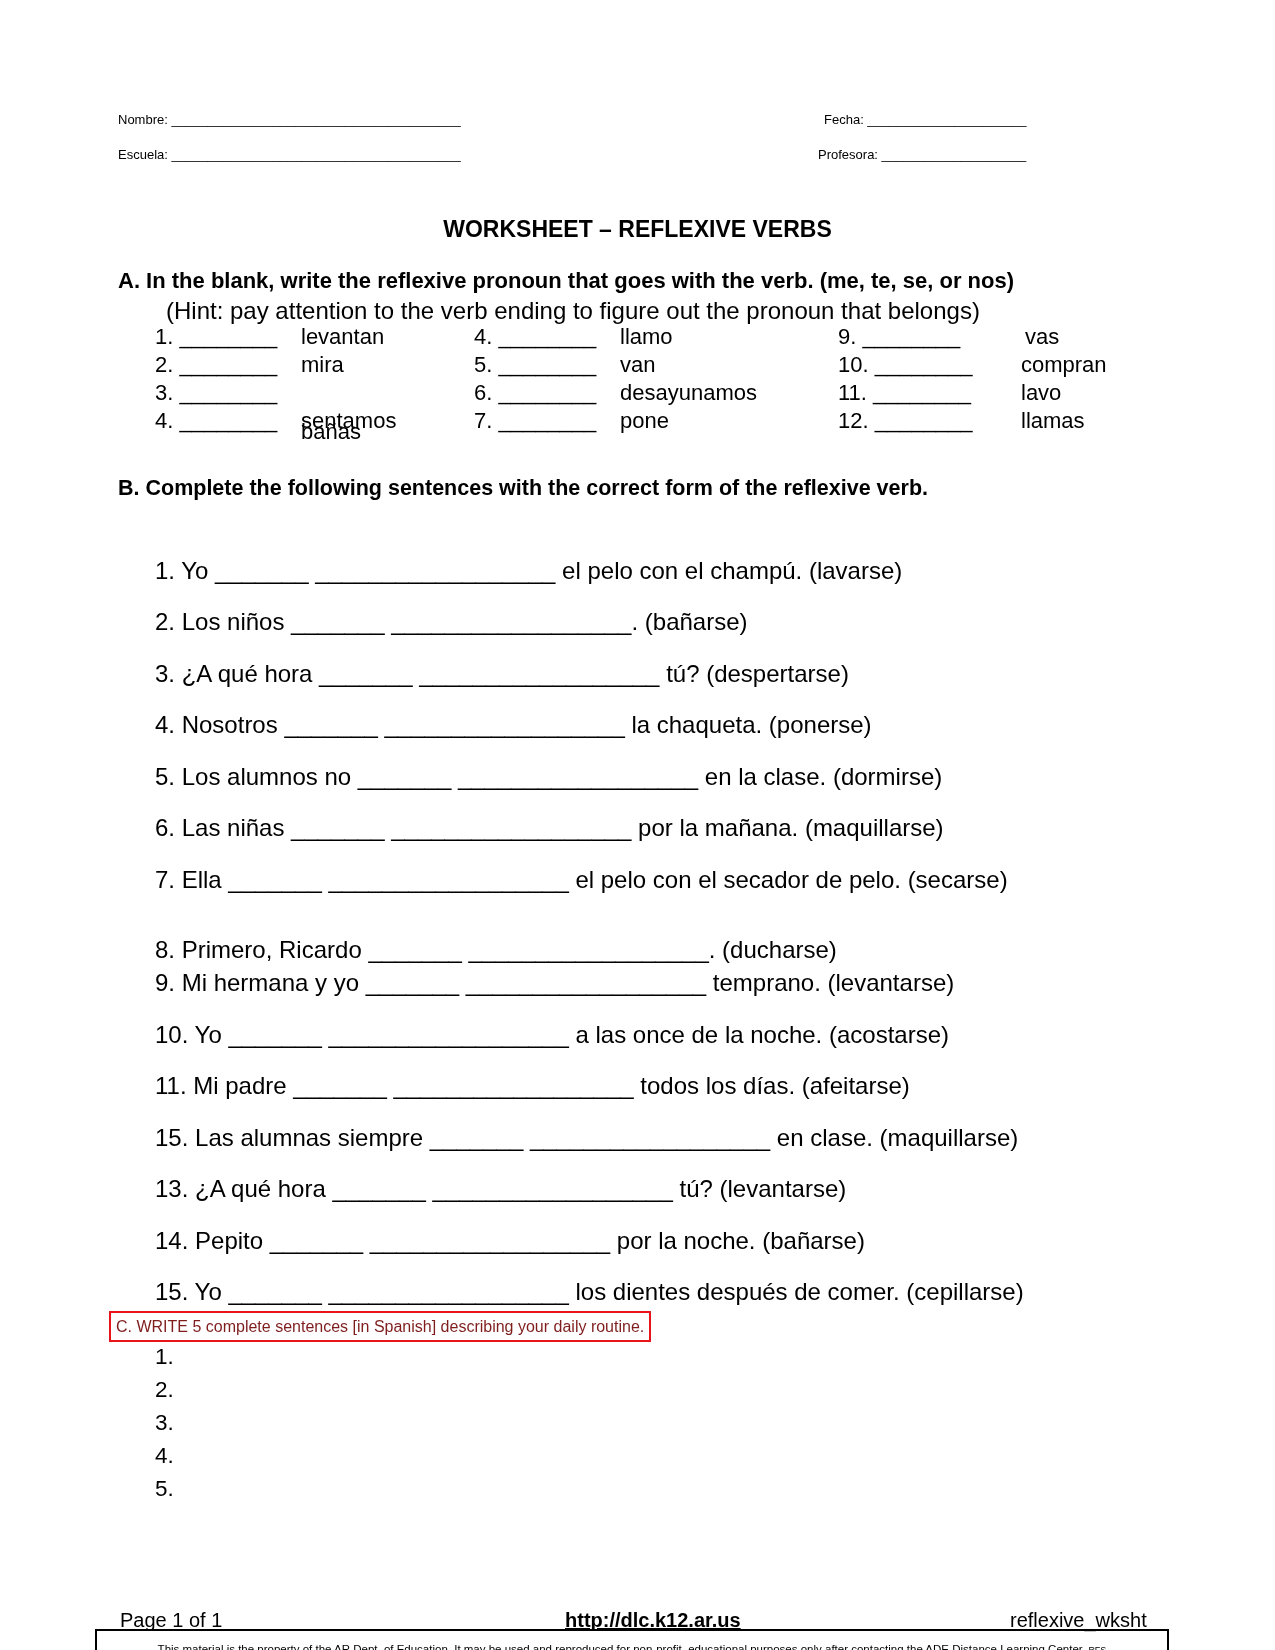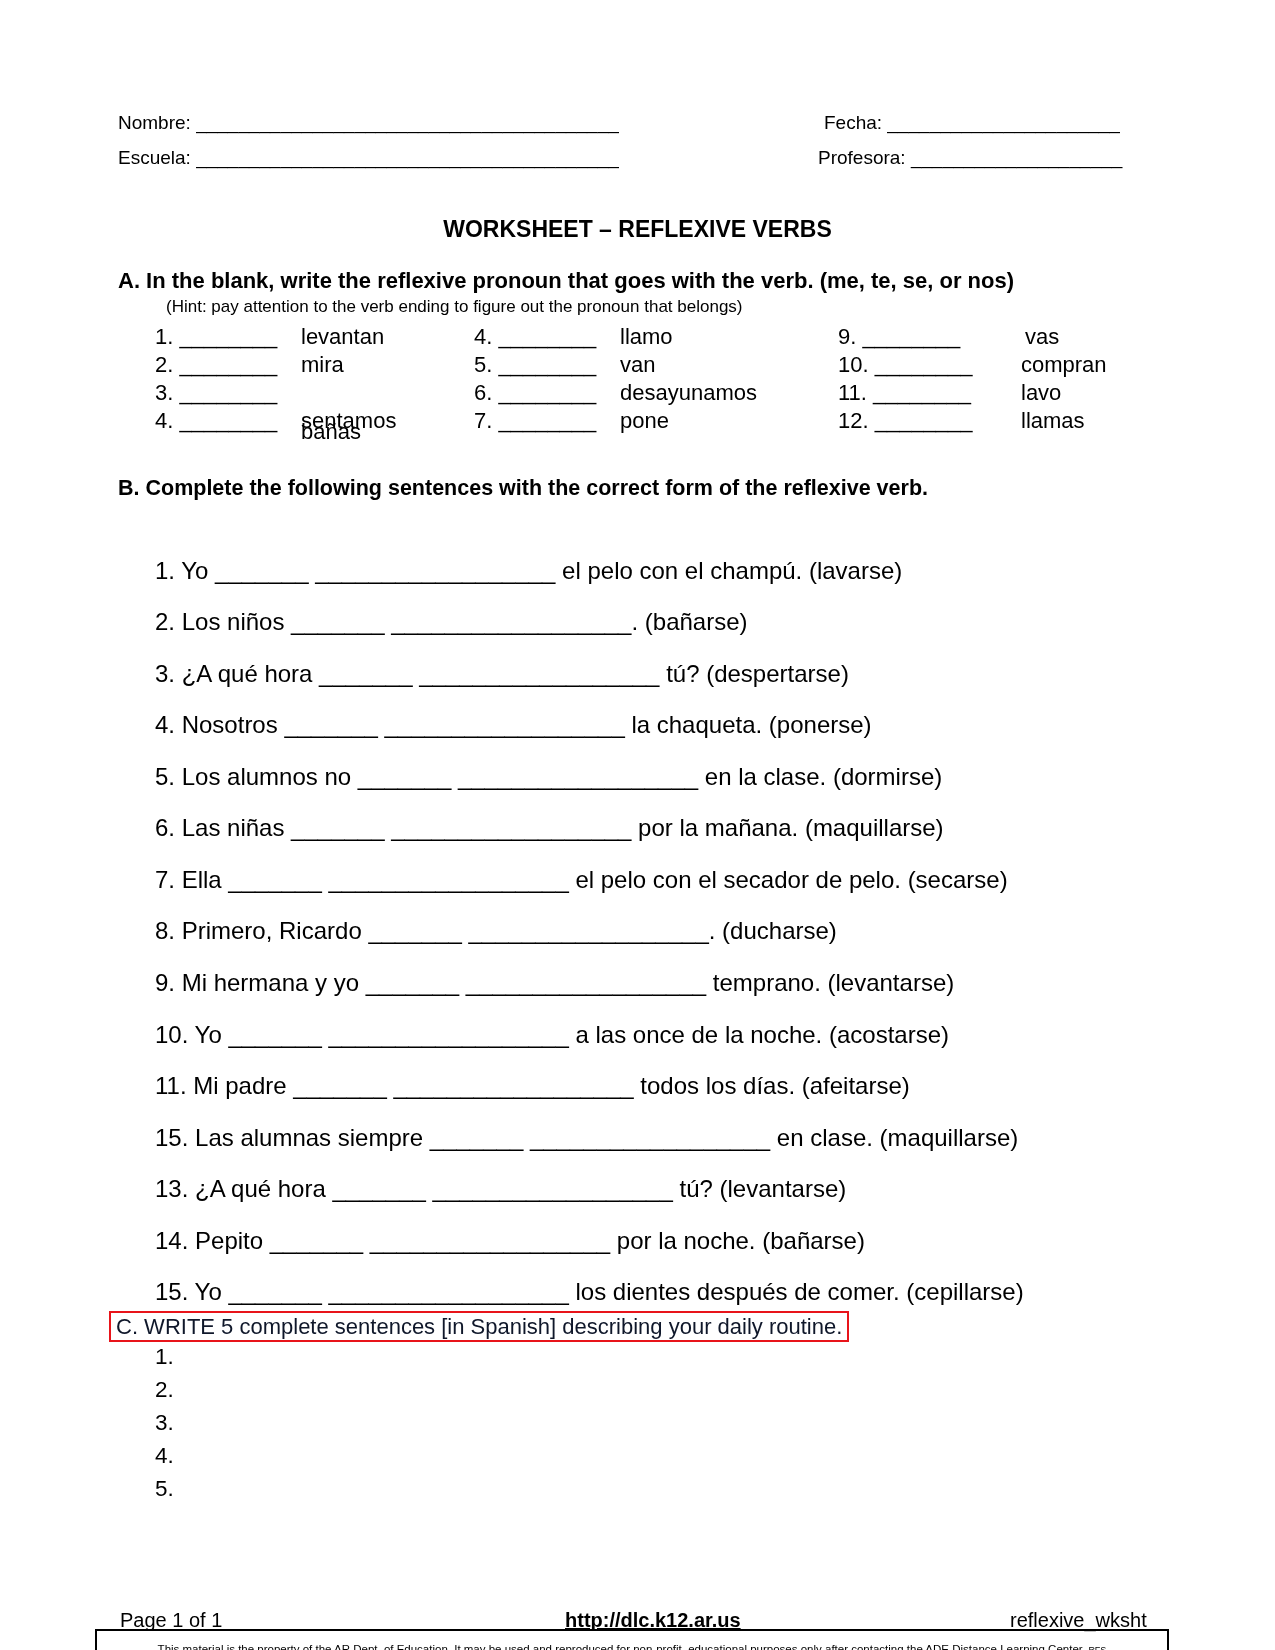--- a/index.html
+++ b/index.html
@@ -1,25 +1,25 @@
 <!DOCTYPE html>
 <html><head>
 <meta charset="utf-8">
 <style>
   html,body{margin:0;padding:0;background:#fff;}
   body{width:1275px;height:1650px;position:relative;font-family:"Liberation Sans",sans-serif;color:#000;overflow:hidden;}
   .abs{position:absolute;white-space:nowrap;}
-  .hdr{font-size:19px;}
+  .hdr{font-size:13px;}
   .title{font-size:23px;font-weight:bold;left:0;width:1275px;text-align:center;top:216px;}
   .secA{font-size:22px;font-weight:bold;left:118px;top:268px;}
-  .hint{font-size:17px;left:166px;top:297px;}
+  .hint{font-size:24px;left:166px;top:297px;}
   .arow{font-size:22px;}
   .secB{font-size:21.5px;font-weight:bold;left:118px;top:476px;}
   .brow{font-size:24px;left:155px;}
-  .secC{font-size:22px;color:#0f172a;left:109px;top:1311px;border:2px solid #e8141a;padding:0 5px;line-height:27px;}
+  .secC{font-size:16px;color:#7f1d1d;left:109px;top:1311px;border:2px solid #e8141a;padding:0 5px;line-height:27px;}
   .crow{font-size:22.5px;left:155px;}
   .foot{font-size:20px;top:1609px;}
   .legal{left:95px;top:1629px;width:1074px;height:40px;border:2px solid #000;border-top:2px solid #000;box-sizing:border-box;font-size:11.5px;line-height:36px;text-align:center;}
 </style>
 </head>
 <body>
 
 <div class="abs hdr" style="left:118px;top:112px;">Nombre: ________________________________________</div>
 <div class="abs hdr" style="left:824px;top:112px;">Fecha: ______________________</div>
 <div class="abs hdr" style="left:118px;top:147px;">Escuela: ________________________________________</div>
@@ -65,21 +65,21 @@
 
 <div class="abs secB">B.  Complete the following sentences with the correct form of the reflexive verb.</div>
 <div>
   <div class="abs brow" style="top:557px;">1.  Yo _______  __________________  el pelo con el champú. (lavarse)</div>
   <div class="abs brow" style="top:608px;">2.  Los niños _______  __________________. (bañarse)</div>
   <div class="abs brow" style="top:660px;">3.  ¿A qué hora _______  __________________ tú? (despertarse)</div>
   <div class="abs brow" style="top:711px;">4.  Nosotros _______  __________________ la chaqueta. (ponerse)</div>
   <div class="abs brow" style="top:763px;">5.  Los alumnos no _______  __________________ en la clase. (dormirse)</div>
   <div class="abs brow" style="top:814px;">6.  Las niñas _______  __________________ por la mañana. (maquillarse)</div>
   <div class="abs brow" style="top:866px;">7.  Ella _______  __________________ el pelo con el secador de pelo. (secarse)</div>
-  <div class="abs brow" style="top:917px;text-align:right;">8. Primero, Ricardo _______  __________________. (ducharse)</div>
+  <div class="abs brow" style="top:936px;text-align:right;">8. Primero, Ricardo _______  __________________. (ducharse)</div>
   <div class="abs brow" style="top:969px;">9.  Mi hermana y yo _______  __________________ temprano. (levantarse)</div>
   <div class="abs brow" style="top:1021px;">10. Yo  _______  __________________ a las once de la noche. (acostarse)</div>
   <div class="abs brow" style="top:1072px;">11. Mi padre _______  __________________ todos los días. (afeitarse)</div>
   <div class="abs brow" style="top:1124px;">15. Las alumnas siempre _______  __________________ en clase. (maquillarse)</div>
   <div class="abs brow" style="top:1175px;">13. ¿A qué hora _______  __________________ tú? (levantarse)</div>
   <div class="abs brow" style="top:1227px;">14. Pepito _______  __________________ por la noche. (bañarse)</div>
   <div class="abs brow" style="top:1278px;">15. Yo _______  __________________ los dientes después de comer. (cepillarse)</div>
 </div>
 
 <div class="abs secC">C. WRITE 5 complete sentences [in Spanish] describing your daily routine.</div>

